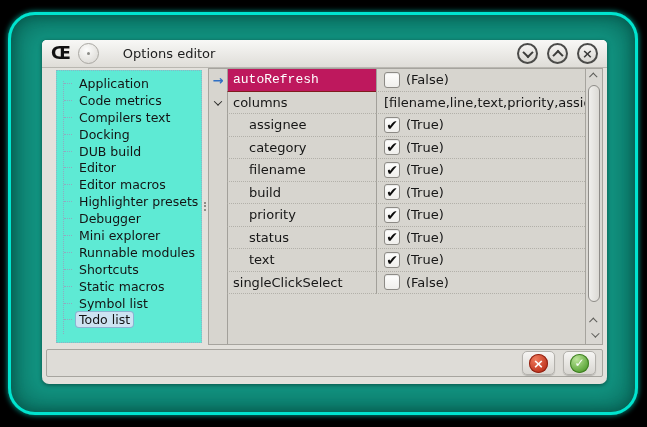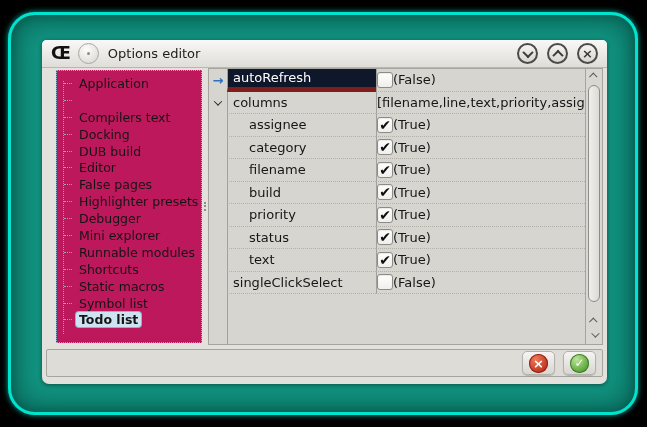--- a/index.html
+++ b/index.html
@@ -28,65 +28,65 @@
     background:linear-gradient(#f8f8f6,#dfddd8);
     border-bottom:1px solid #b9b7b1;border-radius:5px 5px 0 0;
   }
   .logo{font-weight:bold;font-size:17px;color:#111;line-height:1;margin-right:8px;letter-spacing:-1px;}
   .menu-btn{
     width:19px;height:19px;border-radius:50%;border:1px solid #a9a7a2;
     background:radial-gradient(circle at 40% 30%,#fdfdfc,#d6d4cf);
     display:flex;align-items:center;justify-content:center;cursor:default;
   }
   .menu-btn .dot{width:3px;height:3px;border-radius:50%;background:#8b8b87;}
-  .title{font-size:13px;color:#1d1d1d;margin-left:9px;}
+  .title{font-size:13px;color:#1d1d1d;margin-left:24px;}
   .win-btns{margin-left:auto;display:flex;gap:9px;}
   .win-btn{
     width:21px;height:21px;border-radius:50%;
     border:2px solid #4b4b49;background:linear-gradient(#f5f4f2,#d9d7d2);
     display:flex;align-items:center;justify-content:center;box-sizing:border-box;
     color:#3a3a38;font-size:13px;font-weight:bold;line-height:1;
   }
   .chev{display:inline-block;width:6px;height:6px;border-right:2px solid #3c3c3a;border-bottom:2px solid #3c3c3a;}
   .chev.up{transform:rotate(-135deg) translate(-1px,-1px);}
   .chev.down{transform:rotate(45deg) translate(-1px,-1px);}
   
   .tree-panel{
     position:absolute;left:14px;top:30px;width:146px;height:273px;
-    background:#be185d;border:1px dotted #8fb0c6;box-sizing:border-box;
+    background:#5eead4;border:1px dotted #8fb0c6;box-sizing:border-box;
     padding:4px 2px 7px 4px;overflow:hidden;
   }
   .tree-trunk{position:absolute;left:6px;top:10px;bottom:8px;width:0;border-left:1px dotted #90abc0;}
   .tree-item{display:flex;align-items:center;height:16.9px;font-size:12.5px;color:#141414;cursor:default;position:relative;}
   .tree-item .stub{width:8px;border-top:1px dotted #90abc0;margin:0 4px 0 3px;flex:none;}
   .tree-item .lbl{padding:0 3px;border-radius:3px;white-space:nowrap;}
-  .tree-item .lbl.sel{background:#cde3f2;box-shadow:0 0 0 1px #8cb3d2;font-weight:bold;}
+  .tree-item .lbl.sel{background:#cde3f2;box-shadow:0 0 0 1px #8cb3d2;}
   
   .right-pane{
     position:absolute;left:166px;top:28px;width:395px;height:277px;
     background:#d7d5cf;border:1px solid #a6a49e;box-sizing:border-box;overflow:hidden;
   }
   .grid-rows{position:absolute;left:0;top:0;right:17px;bottom:0;display:flex;flex-direction:column;}
   .grid-row{display:flex;height:22.5px;flex:none;font-size:13px;color:#161616;}
   .row-gutter{width:18px;flex:none;display:flex;align-items:center;justify-content:center;}
   .garrow{color:#2f6fc4;font-weight:bold;font-size:13px;line-height:1;}
   .gchev{display:inline-block;width:5px;height:5px;border-right:1.6px solid #2a2a28;border-bottom:1.6px solid #2a2a28;transform:rotate(45deg) translate(-1px,-1px);}
   .cell-name{
     width:149px;flex:none;box-sizing:border-box;display:flex;align-items:center;
     border-left:1px solid #a2a09a;border-bottom:1px dotted #b2b0a9;padding-left:5px;white-space:nowrap;overflow:hidden;
   }
   .grid-row.indent .cell-name{padding-left:21px;background:
     linear-gradient(#d7d5cf,#d7d5cf);}
   .grid-row.indent .cell-name{border-left:1px solid #a2a09a;text-align:right;}
   .cell-value{
-    flex:1;box-sizing:border-box;display:flex;align-items:center;
-    border-left:1px solid #a2a09a;border-bottom:1px dotted #b2b0a9;
+    flex:1;box-sizing:border-box;display:flex;align-items:center;gap:6px;
+    border-left:1px solid #a2a09a;border-bottom:1px dotted #b2b0a9;padding-left:7px;
     white-space:nowrap;overflow:hidden;
   }
-  .grid-row.selected .cell-name{background:#0f172a;color:#fff;border-bottom:5px solid #7f1d1d;}
+  .grid-row.selected .cell-name{background:#be185d;color:#fff;border-bottom:1px solid #7f1d1d;font-family:Liberation Mono, monospace;}
   .grid-filler{flex:1;display:flex;}
   .grid-filler .f-gut{width:18px;flex:none;}
   .grid-filler .f-rest{flex:1;border-left:1px solid #a2a09a;}
   .cbx{
     width:14px;height:14px;flex:none;border-radius:3px;border:1px solid #8d8b86;
     background:linear-gradient(#fefefd,#f0efec);box-shadow:inset 0 1px 1px rgba(0,0,0,.08);
     display:flex;align-items:center;justify-content:center;
     font-size:14px;font-weight:bold;color:#0c0c0c;line-height:1;overflow:visible;
   }
   .vtext{color:#161616;}
@@ -151,40 +151,41 @@
 
   <div class="tree-panel" id="tree-panel">
     <div class="tree-trunk"></div>
     <div id="tree-list">
         <div class="tree-item">
     <span class="stub"></span>
     <span class="lbl">Application</span>
   </div>
         <div class="tree-item">
     <span class="stub"></span>
+    <span class="lbl">Code metrics</span>
   </div>
         <div class="tree-item">
     <span class="stub"></span>
     <span class="lbl">Compilers text</span>
   </div>
         <div class="tree-item">
     <span class="stub"></span>
     <span class="lbl">Docking</span>
   </div>
         <div class="tree-item">
     <span class="stub"></span>
     <span class="lbl">DUB build</span>
   </div>
         <div class="tree-item">
     <span class="stub"></span>
     <span class="lbl">Editor</span>
   </div>
         <div class="tree-item">
     <span class="stub"></span>
-    <span class="lbl">False pages</span>
+    <span class="lbl">Editor macros</span>
   </div>
         <div class="tree-item">
     <span class="stub"></span>
     <span class="lbl">Highlighter presets</span>
   </div>
         <div class="tree-item">
     <span class="stub"></span>
     <span class="lbl">Debugger</span>
   </div>
         <div class="tree-item">

